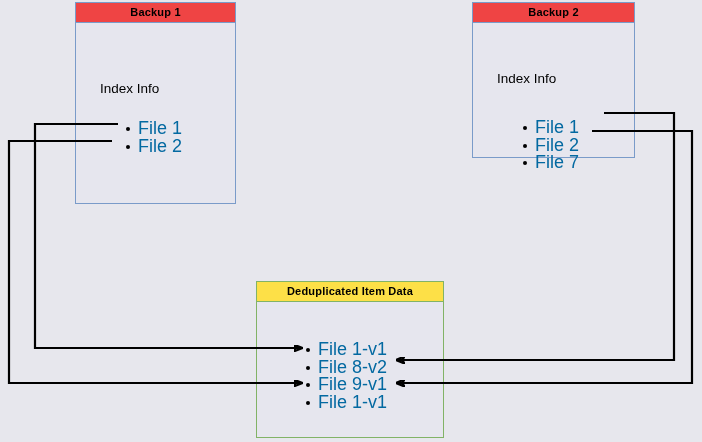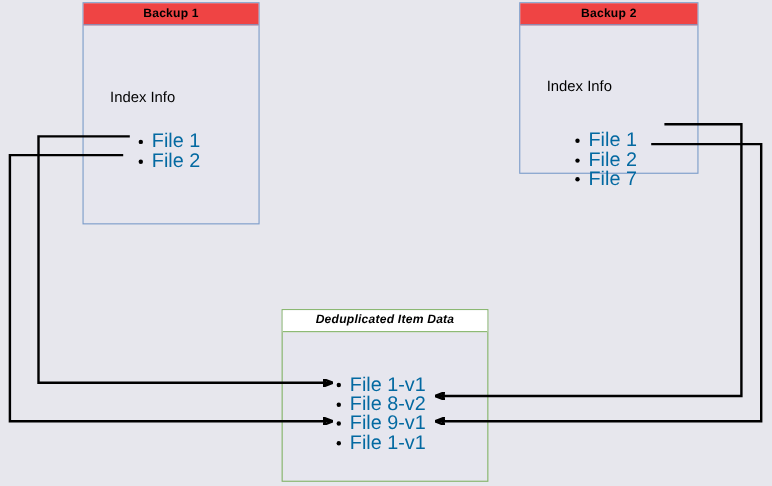--- a/index.html
+++ b/index.html
@@ -45,23 +45,22 @@
     line-height: 18px;
     text-align: center;
     font-size: 11px;
     font-weight: bold;
     color: #000000;
     background: #ef4444;
     border-bottom: 1.4px solid #7a9bc9;
     letter-spacing: 0.2px;
   }
   .box.green .box-header {
-    background: #ffffff;
+    background: #fde047;
     border-bottom-color: #82b366;
-    font-style: italic;
   }
   .box-body {
     position: relative;
     height: calc(100% - 20px);
   }
 
   .caption {
     position: absolute;
     font-size: 13.5px;
     color: #000000;

